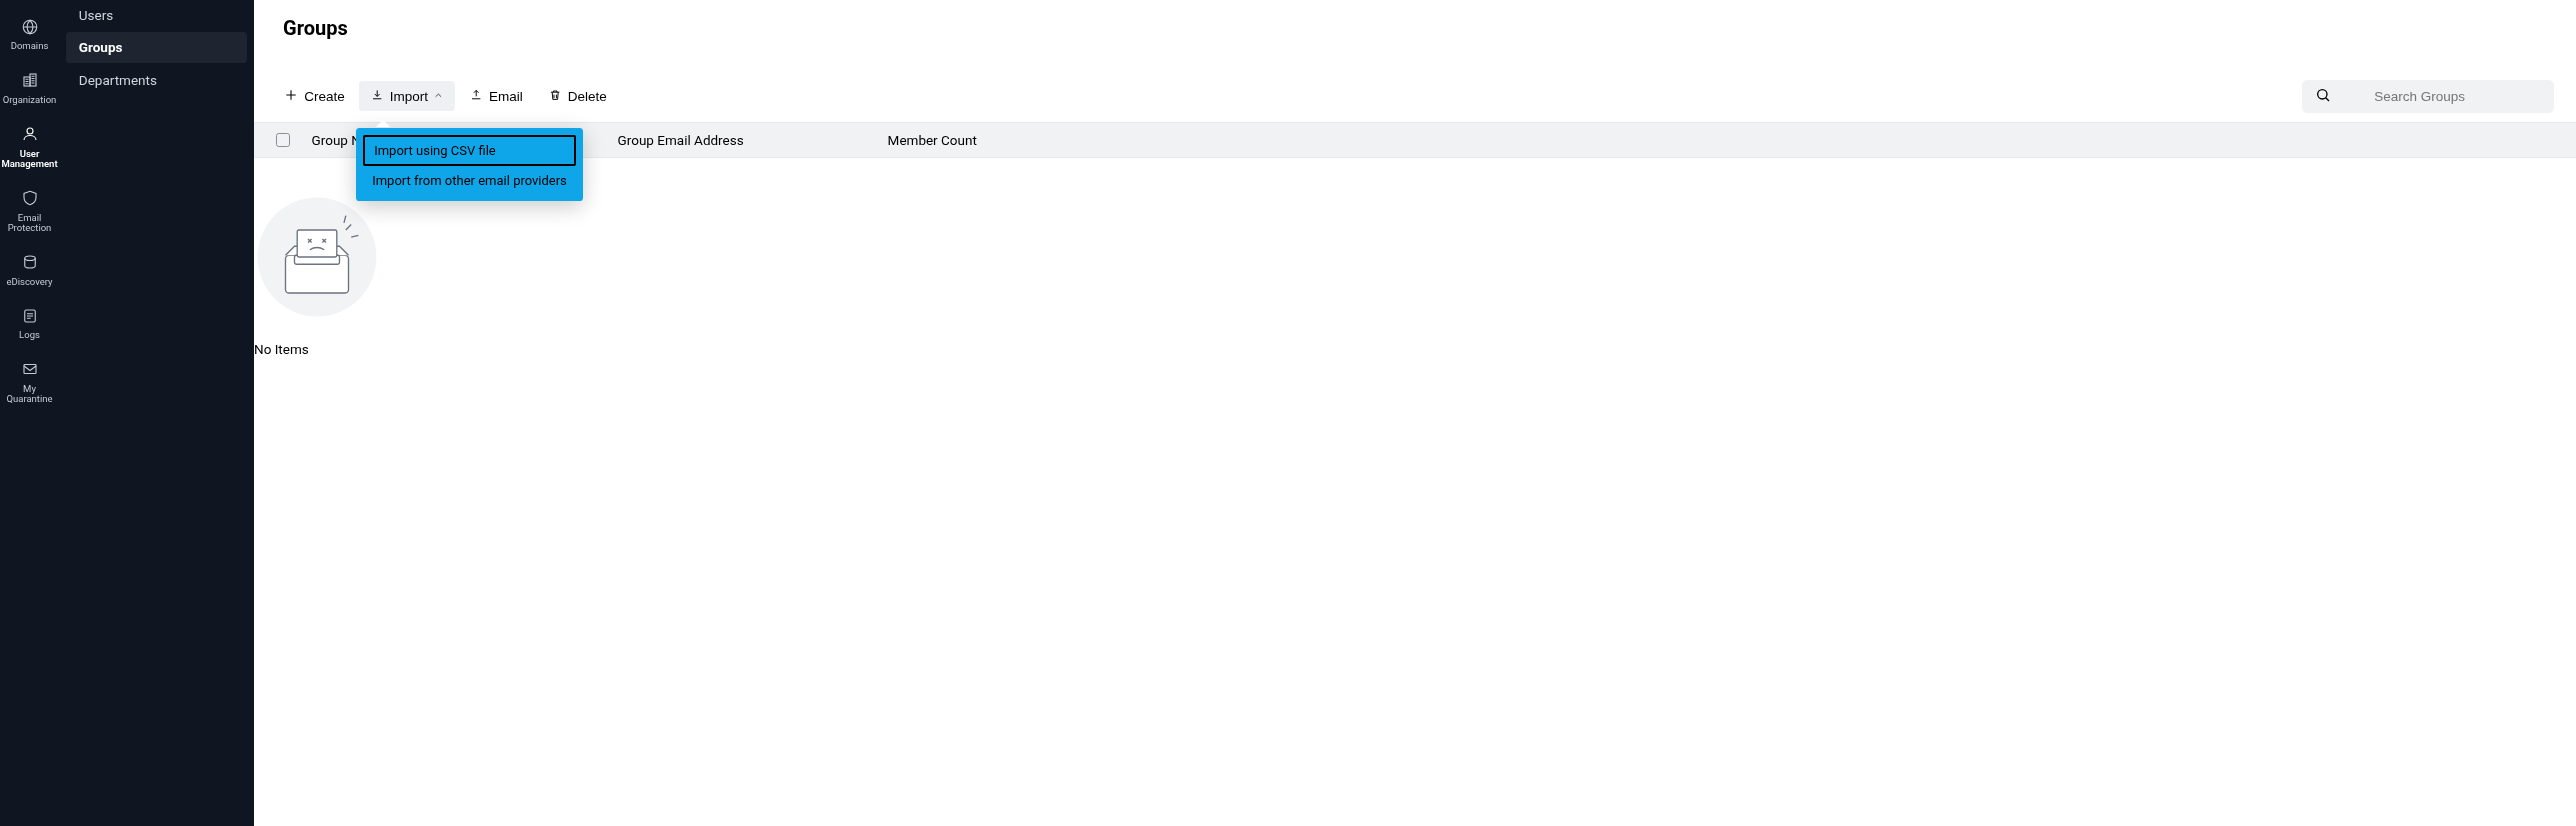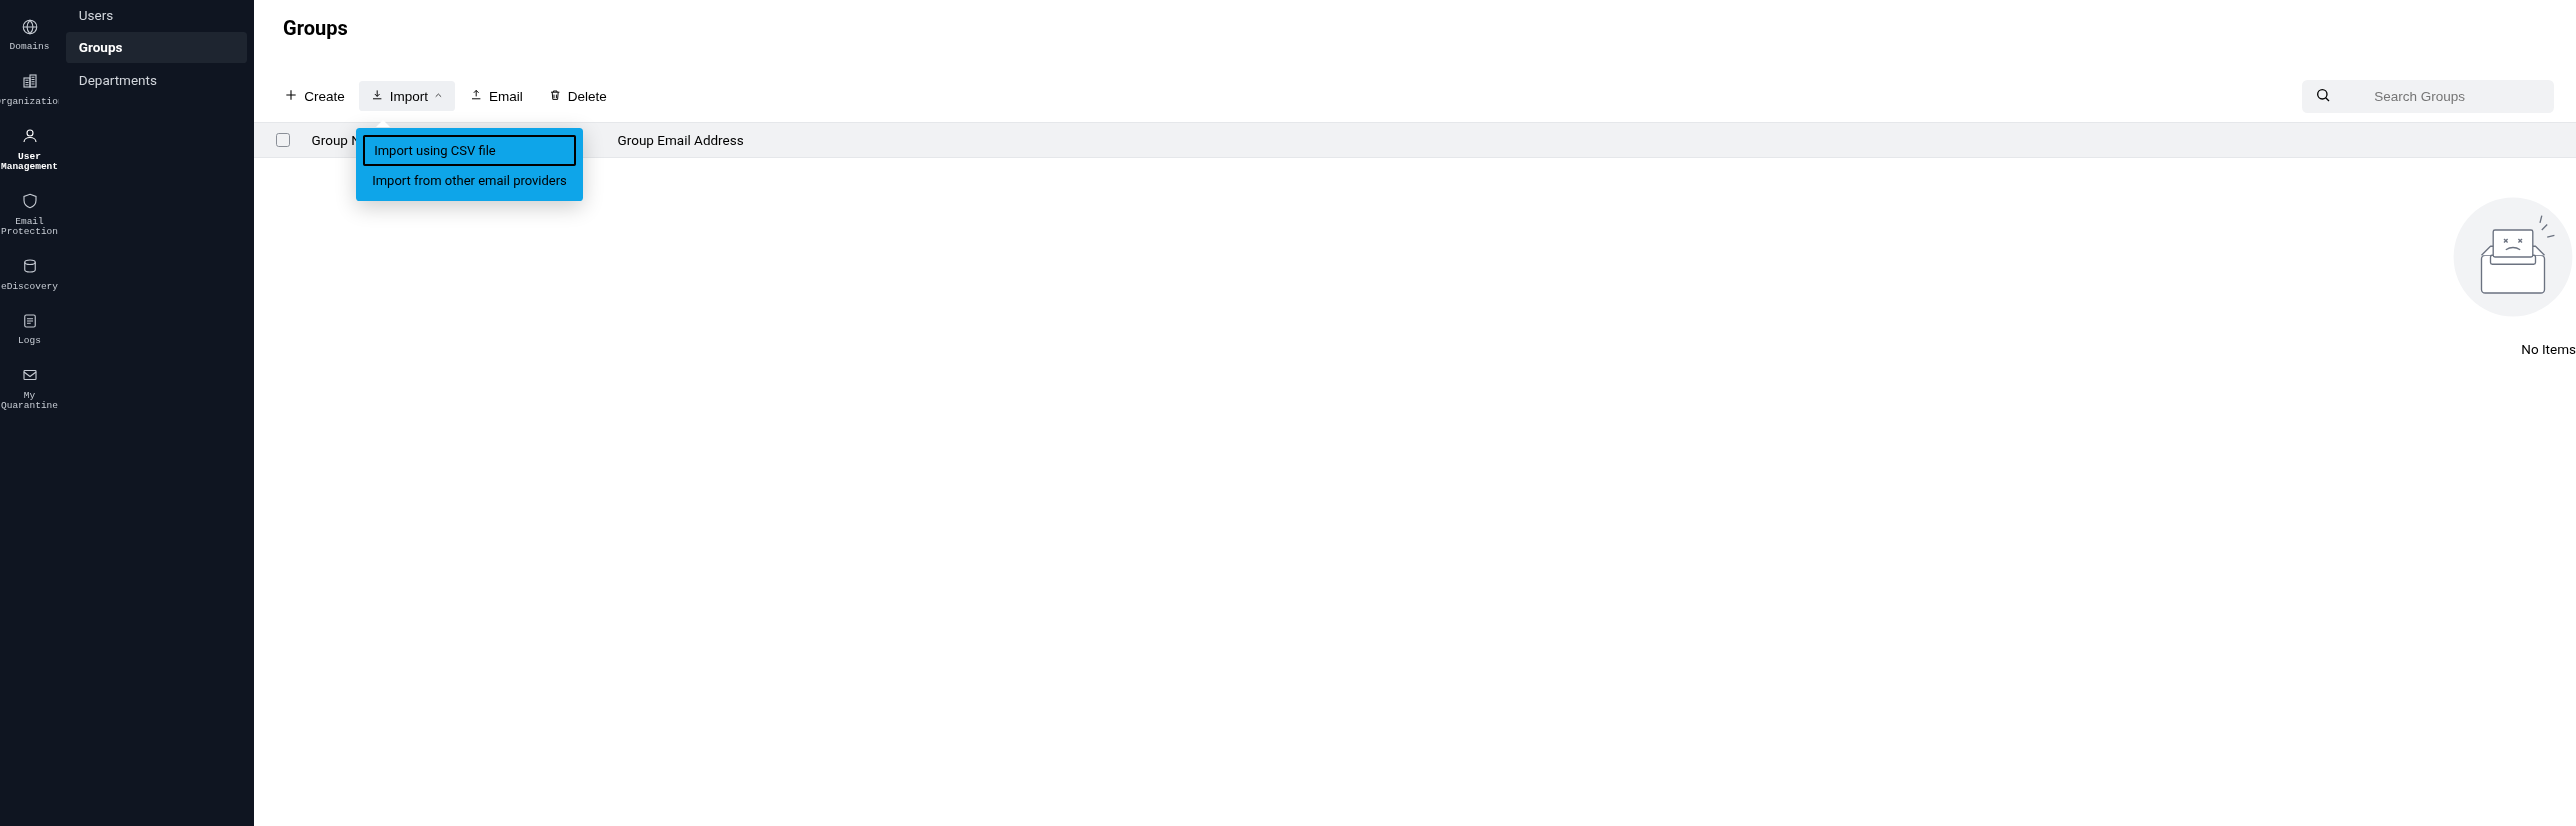--- a/index.html
+++ b/index.html
@@ -18,21 +18,20 @@
     .rail {
       width: 59px;
       background: #0f1521;
       color: #e0e3e8;
       display: flex;
       flex-direction: column;
       align-items: center;
       padding-top: 16px;
       gap: 16px;
       flex-shrink: 0;
-      font-family: Liberation Mono, monospace;
     }
     .rail-item {
       display: flex;
       flex-direction: column;
       align-items: center;
       gap: 3.6px;
       cursor: pointer;
       width: 100%;
       padding: 1.8px 0;
       font-size: 10px;
@@ -211,21 +210,21 @@
       font-size: 13.5px;
       color: #000;
     }
     .th-name { width: 306px; }
     .th-email { width: 270px; }
     .th-count { flex: 1; }
     .empty-state {
       flex: 1;
       display: flex;
       flex-direction: column;
-      align-items: flex-end;
+      align-items: flex-start;
       padding-top: 36px;
     }
     .empty-img {
       width: 126px;
       height: 126px;
     }
     .empty-text {
       margin-top: 18px;
       font-size: 13.5px;
     }
@@ -367,20 +366,21 @@
       <div class="dd-item">Import from other email providers</div>
     </div>
   </div>
 
   <div class="table-head">
     <div class="checkbox-cell">
       <div class="fake-checkbox"></div>
     </div>
     <div class="th th-name">Group Name</div>
     <div class="th th-email">Group Email Address</div>
+    <div class="th th-count">Member Count</div>
   </div>
 
   <div class="empty-state">
     <span>
       <svg class="empty-img" viewBox="0 0 140 140">
         <circle cx="70" cy="70" r="66" fill="#f2f3f5"></circle>
         <rect x="35" y="68" width="70" height="42" rx="4" fill="#ffffff" stroke="#6b7280" stroke-width="1.5"></rect>
         <path d="M35 68 L45 58 L95 58 L105 68" fill="#ffffff" stroke="#6b7280" stroke-width="1.5" stroke-linejoin="round"></path>
         <rect x="45" y="68" width="50" height="10" rx="2" fill="#ffffff" stroke="#6b7280" stroke-width="1.5"></rect>
         <rect x="48" y="40" width="44" height="30" rx="2" fill="#ffffff" stroke="#6b7280" stroke-width="1.5"></rect>

